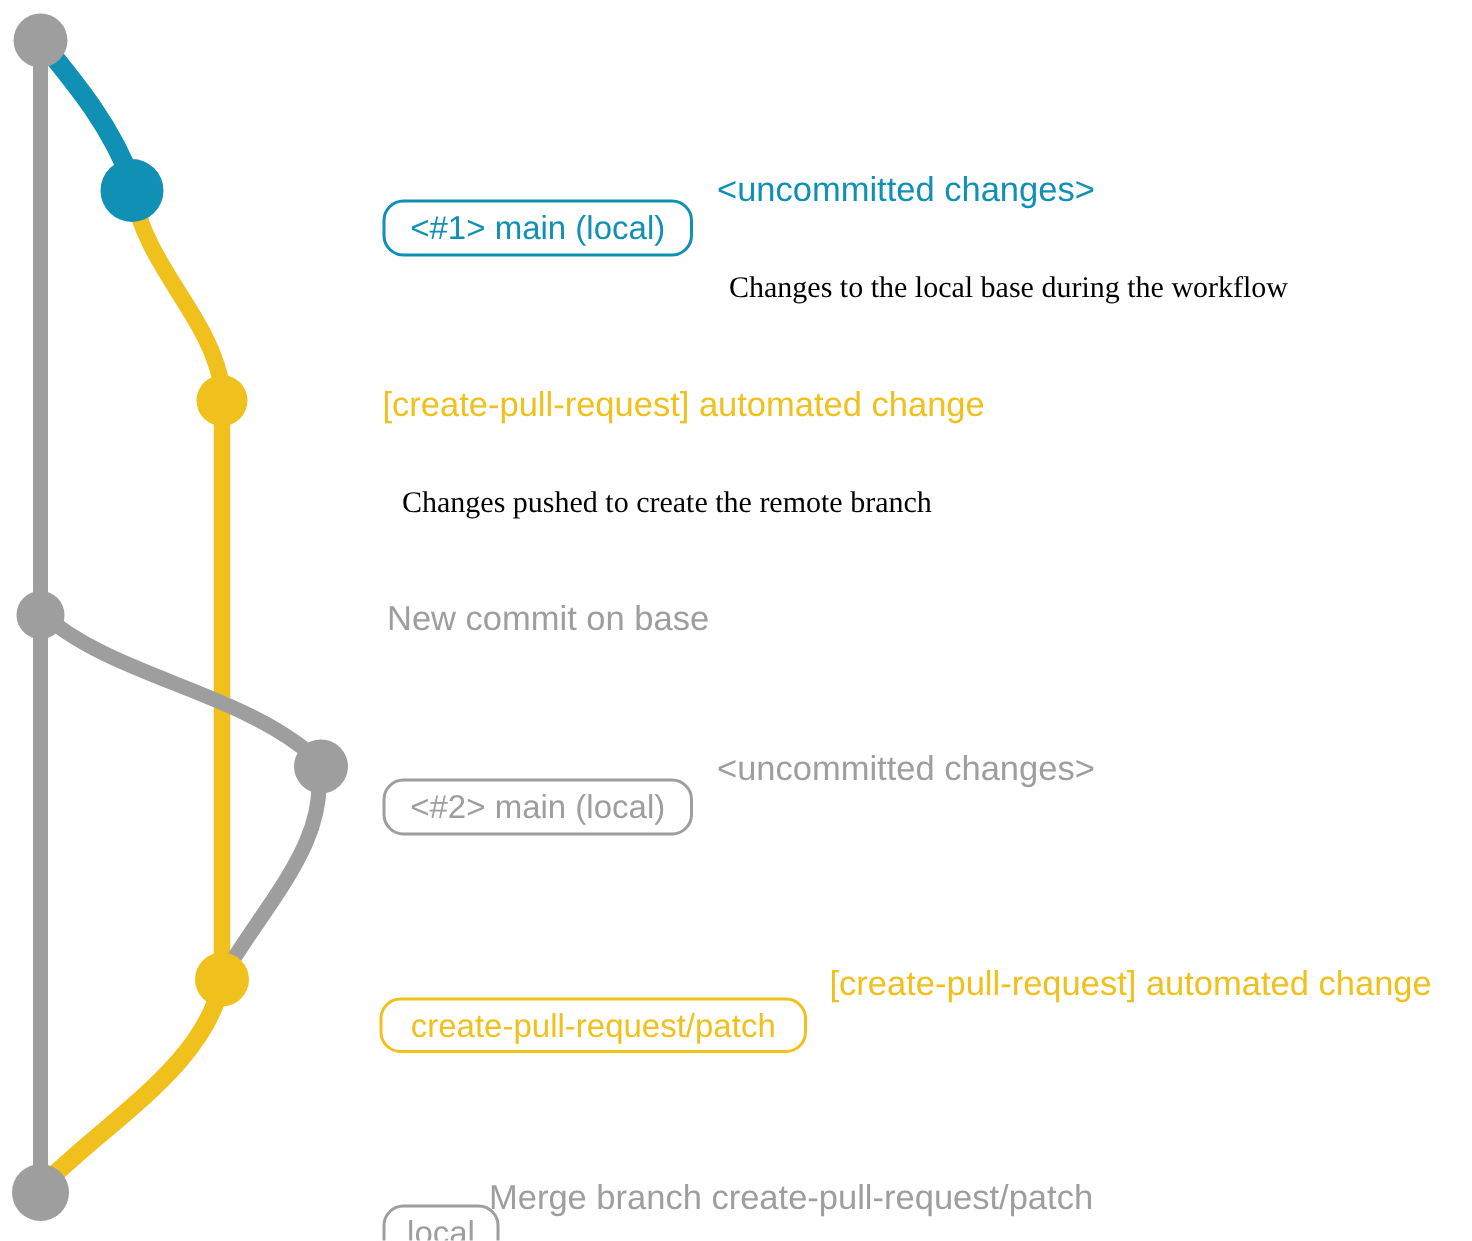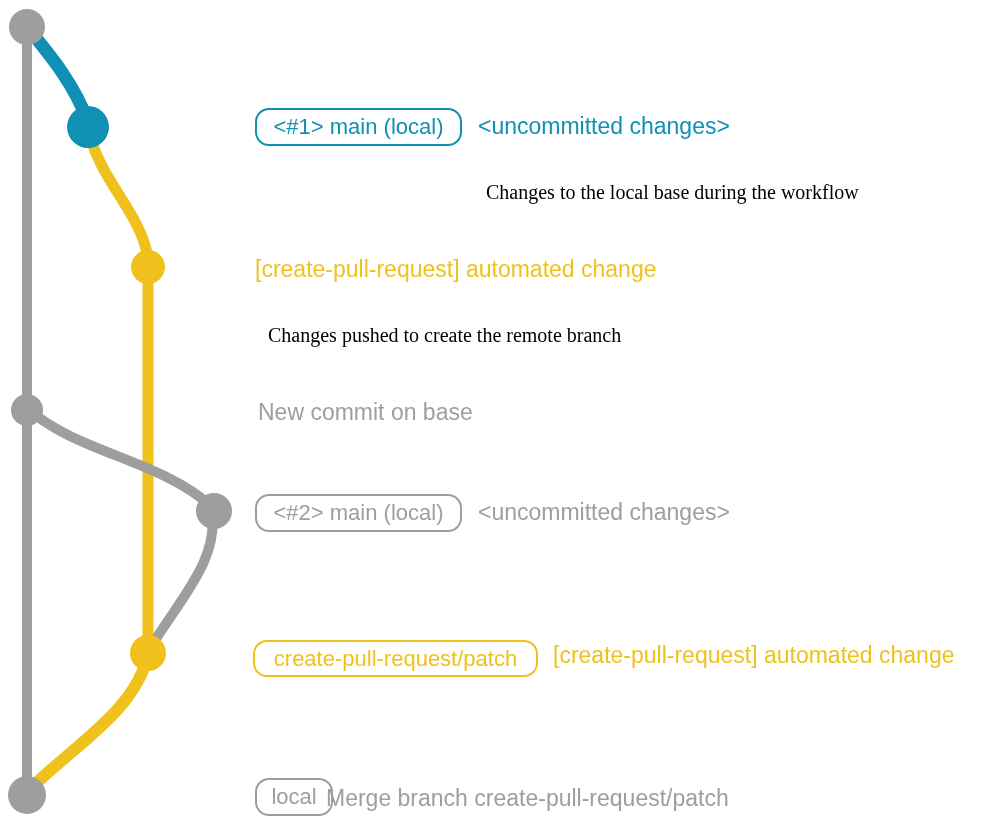--- a/index.html
+++ b/index.html
@@ -54,20 +54,21 @@
   .badge{
     position:absolute;
     display:flex;
     align-items:center;
     justify-content:center;
     font-size:22px;
     border:2px solid;
     border-radius:14px;
     box-sizing:border-box;
     white-space:nowrap;
+    margin-top:25px;
   }
   .badge.blue{color:var(--blue); border-color:var(--blue);}
   .badge.gray{color:var(--gray); border-color:var(--gray);}
   .badge.yellow{color:var(--yellow); border-color:var(--yellow);}
 
   
   .pos-last-commit{left:258px; top:14px;}
   .pos-badge1{left:255px; top:108px; width:207px; height:38px;}
   .pos-status1{left:478px; top:113px;}
   .pos-detail1{left:486px; top:145px;}

